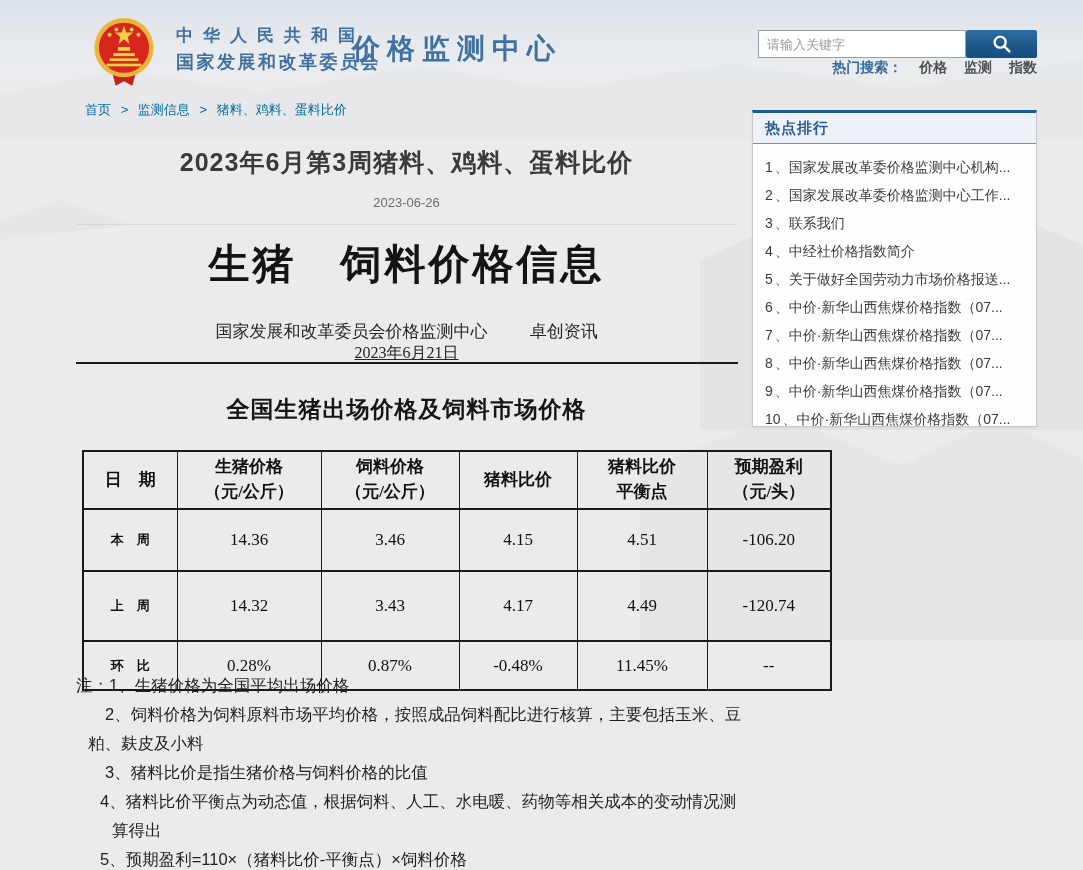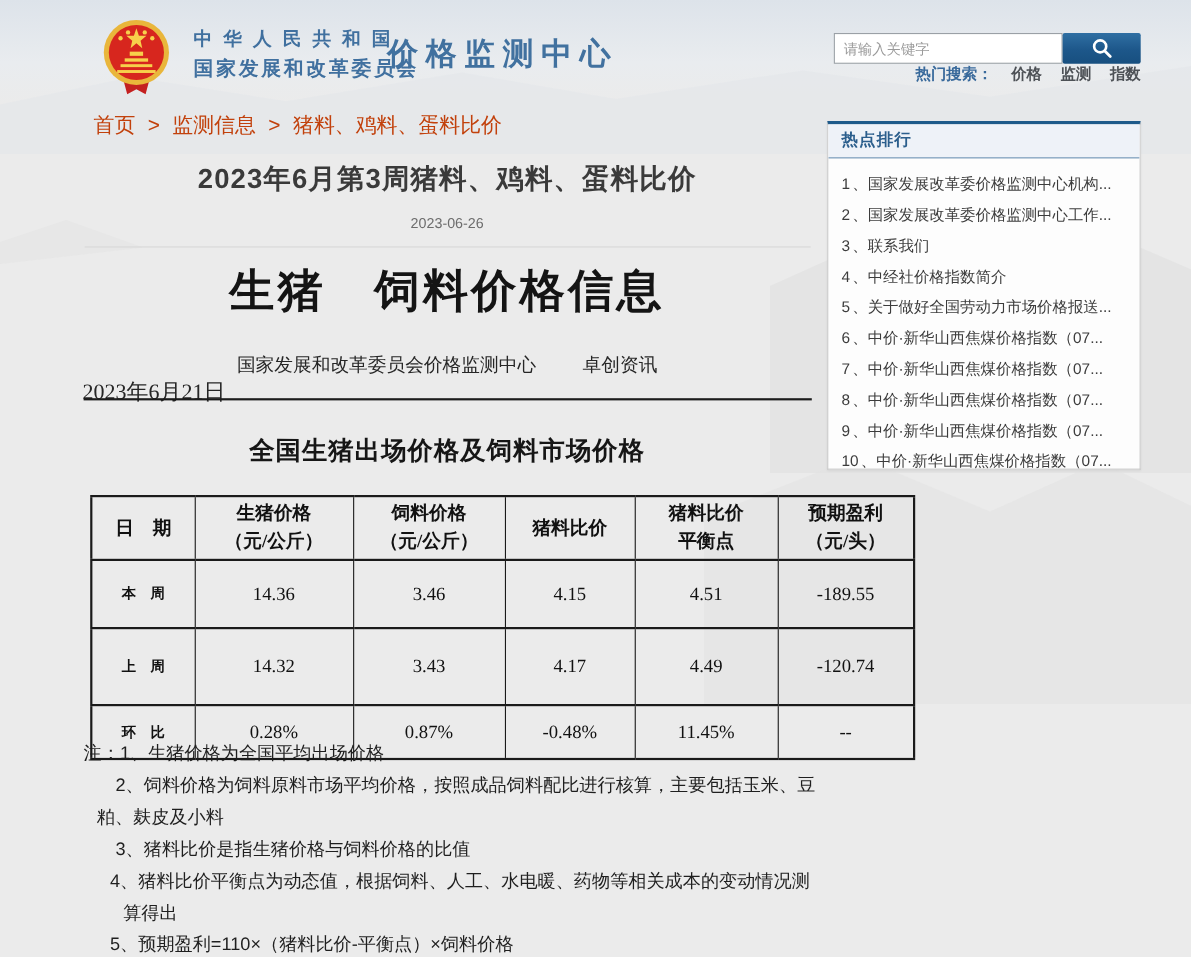--- a/index.html
+++ b/index.html
@@ -28,39 +28,39 @@
   .search-input::placeholder { color:#9a9a9a; }
   .search-btn { position:absolute; left:966px; top:30px; width:71px; height:28px; border:none;
     background:linear-gradient(180deg,#2f6fa3 0%,#1d578a 55%,#174f7f 100%);
     border-radius:2px; cursor:pointer; display:flex; align-items:center; justify-content:center; }
   .hot-line { position:absolute; left:758px; top:59px; width:279px; text-align:right;
     font-size:14px; font-weight:bold; white-space:nowrap; }
   .hot-label { color:#38699b; }
   .hot-term { color:#4d5156; margin-left:13px; cursor:pointer; }
 
   
-  .breadcrumb { position:absolute; left:85px; top:101px; font-size:19px; color:#c2410c; white-space:nowrap; }
+  .breadcrumb { position:absolute; left:85px; top:101px; font-size:13px; color:#0369a1; white-space:nowrap; }
   .breadcrumb .sep { margin:0 6px; }
   .crumb-link { cursor:pointer; }
 
   
   .article-title { position:absolute; left:75px; top:146px; width:663px; text-align:center;
     font-size:25px; font-weight:600; color:#3a3a3a; letter-spacing:1px; }
   .article-date { position:absolute; left:75px; top:195px; width:663px; text-align:center;
     font-size:13px; color:#6d6d6d; }
   .light-rule { position:absolute; left:77px; top:224px; width:660px; border-top:1px solid #d8d8d8; }
 
   .doc-serif { font-family:"Liberation Serif","DejaVu Serif",serif; }
   .doc-title { position:absolute; left:75px; top:237px; width:663px; text-align:center;
     font-size:41px; font-weight:bold; color:#141414; letter-spacing:3px; }
   .doc-byline { position:absolute; left:75px; top:320px; width:663px; text-align:center;
     font-size:17px; color:#262626; }
   .doc-byline .src { margin-left:38px; }
-  .doc-date { position:absolute; left:75px; top:343px; width:663px; text-align:left;
-    font-size:20px; color:#262626; }
+  .doc-date { position:absolute; left:75px; top:343px; width:663px; text-align:center;
+    font-size:16px; color:#262626;text-decoration:underline; }
   .black-rule { position:absolute; left:76px; top:362px; width:662px; border-top:2px solid #1c1c1c; }
   .section-title { position:absolute; left:75px; top:394px; width:663px; text-align:center;
     font-size:23px; font-weight:bold; color:#161616; letter-spacing:1px; }
 
   
   .price-table { position:absolute; left:82px; top:450px; border-collapse:collapse;
     font-family:"Liberation Serif","DejaVu Serif",serif; color:#111;
     border:2px solid #1a1a1a; }
   .price-table th, .price-table td {
     border-left:1px solid #1a1a1a; border-right:1px solid #1a1a1a;
@@ -181,21 +181,21 @@
 （元/头）</th>
       </tr>
     </thead>
     <tbody>
       <tr class="r1">
         <th class="row-label">本　周</th>
         <td>14.36</td>
         <td>3.46</td>
         <td>4.15</td>
         <td>4.51</td>
-        <td>-189.55</td>
+        <td>-106.20</td>
       </tr>
       <tr class="r2">
         <th class="row-label">上　周</th>
         <td>14.32</td>
         <td>3.43</td>
         <td>4.17</td>
         <td>4.49</td>
         <td>-120.74</td>
       </tr>
       <tr class="r3">

